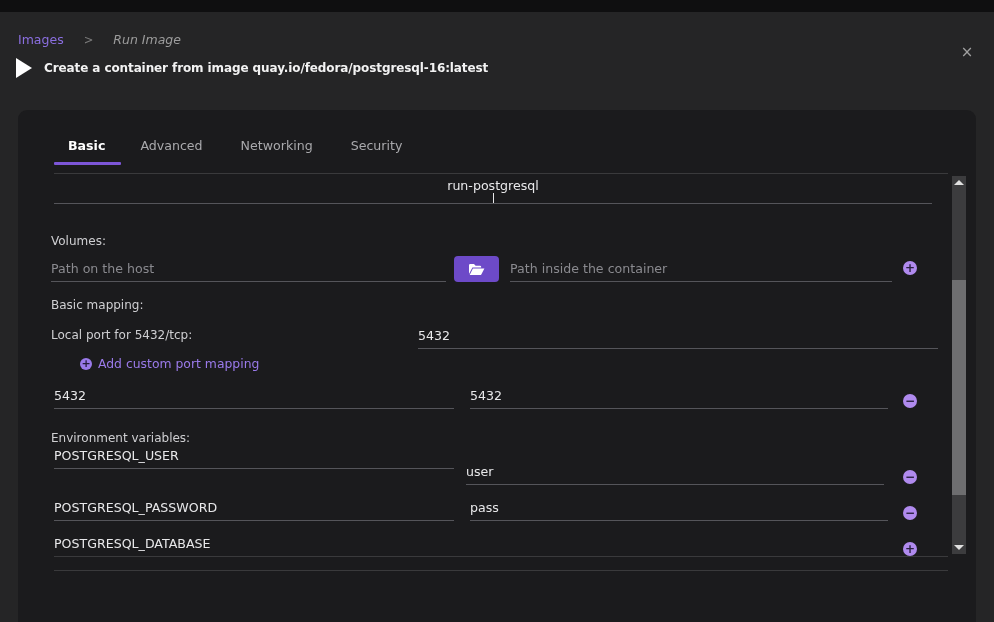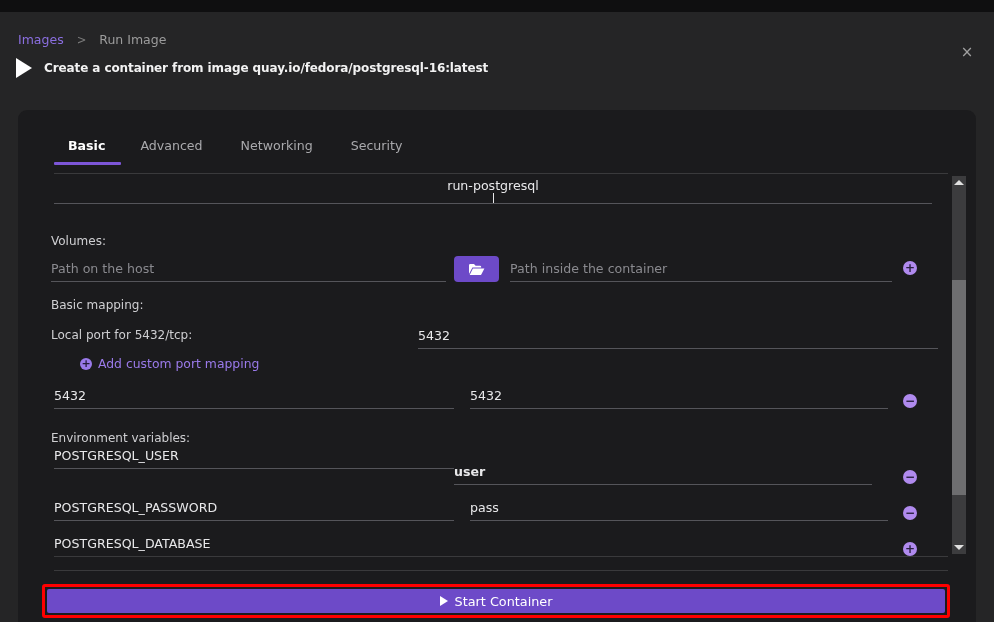--- a/index.html
+++ b/index.html
@@ -16,26 +16,26 @@
     background: #0f0f10;
   }
 
   
   .header {
     position: absolute; left: 0; top: 12px; width: 994px; height: 88px;
     background: #252526;
   }
   .breadcrumb {
     position: absolute; left: 18px; top: 20px;
-    display: flex; align-items: center; gap: 13px;
+    display: flex; align-items: center; gap: 20px;
     font-size: 12.5px;
   }
   .bc-link { color: #8b6fe0; cursor: pointer; }
   .bc-sep { color: #7a7a7a; font-size: 11.5px; }
-  .bc-current { color: #9c9c9c; }
+  .bc-current { color: #9c9c9c; font-style: italic; }
 
   .title-row {
     position: absolute; left: 14px; top: 46px;
     display: flex; align-items: center; gap: 12px;
   }
   .play-icon {
     width: 0; height: 0;
     border-left: 16px solid #ffffff;
     border-top: 10px solid transparent;
     border-bottom: 10px solid transparent;
@@ -258,21 +258,21 @@
 
         <div class="field" style="left:36px; top:209px; width:400px;">5432</div>
         <div class="field" style="left:452px; top:209px; width:418px;">5432</div>
         <div class="circ-btn" style="left:885px; top:220px;">
           <span class="glyph">−</span>
         </div>
 
         <div class="label" style="left:33px; top:257px;">Environment variables:</div>
 
         <div class="field" style="left:36px; top:269px; width:400px;">POSTGRESQL_USER</div>
-        <div class="field" style="left:436px; top:285px; width:418px;font-weight:bold;">user</div>
+        <div class="field" style="left:448px; top:285px; width:418px;">user</div>
         <div class="circ-btn" style="left:885px; top:296px;">
           <span class="glyph">−</span>
         </div>
 
         <div class="field" style="left:36px; top:321px; width:400px;">POSTGRESQL_PASSWORD</div>
         <div class="field" style="left:452px; top:321px; width:418px;">pass</div>
         <div class="circ-btn" style="left:885px; top:332px;">
           <span class="glyph">−</span>
         </div>
 
@@ -291,20 +291,14 @@
       <div class="sb-thumb"></div>
       <div class="sb-arrow down">
         <span class="tri-down"></span>
       </div>
     </div>
 
     <div class="sep" style="top:446px;"></div>
     <div class="sep" style="top:460px;"></div>
   </div>
 
-  <div class="start-wrap">
-    <div class="start-btn">
-      <span class="ptri"></span>
-      <span>Start Container</span>
-    </div>
-  </div>
 
 </div>
 
 </body></html>

